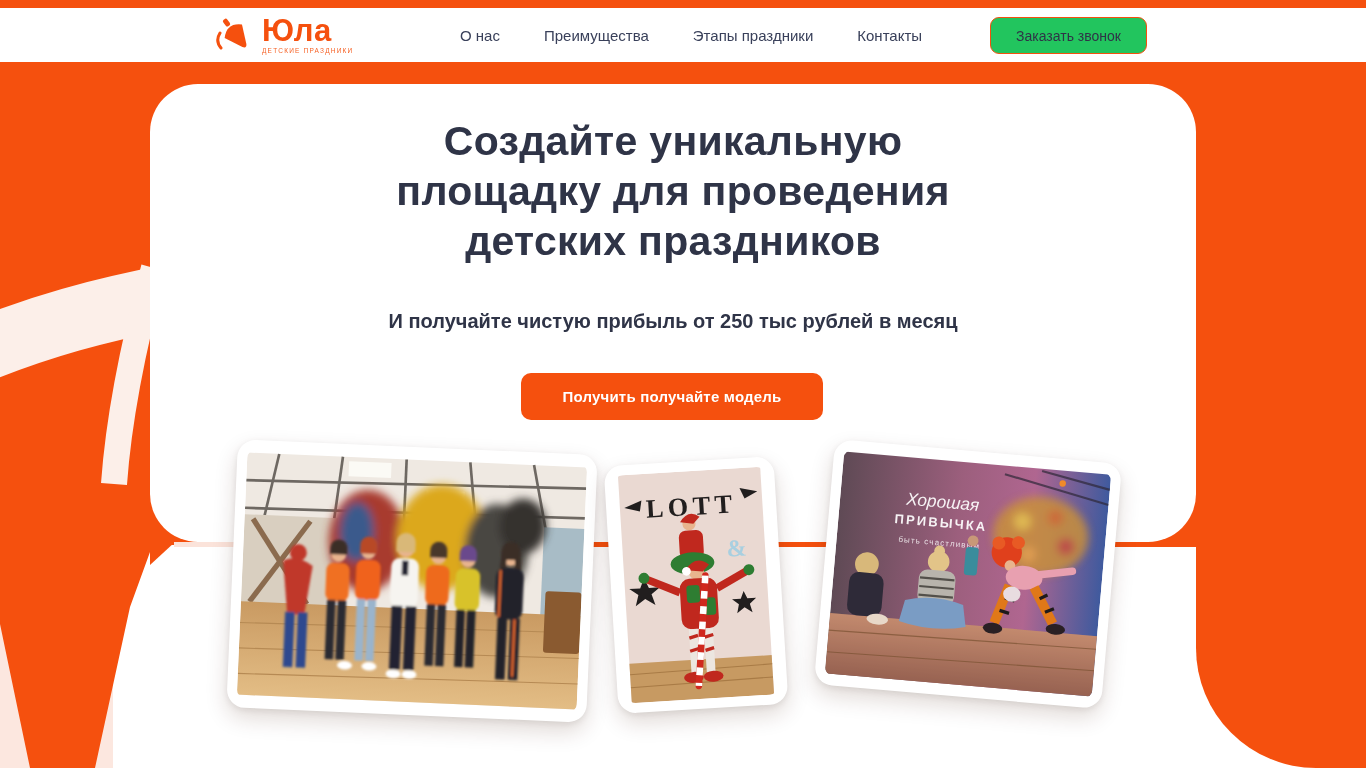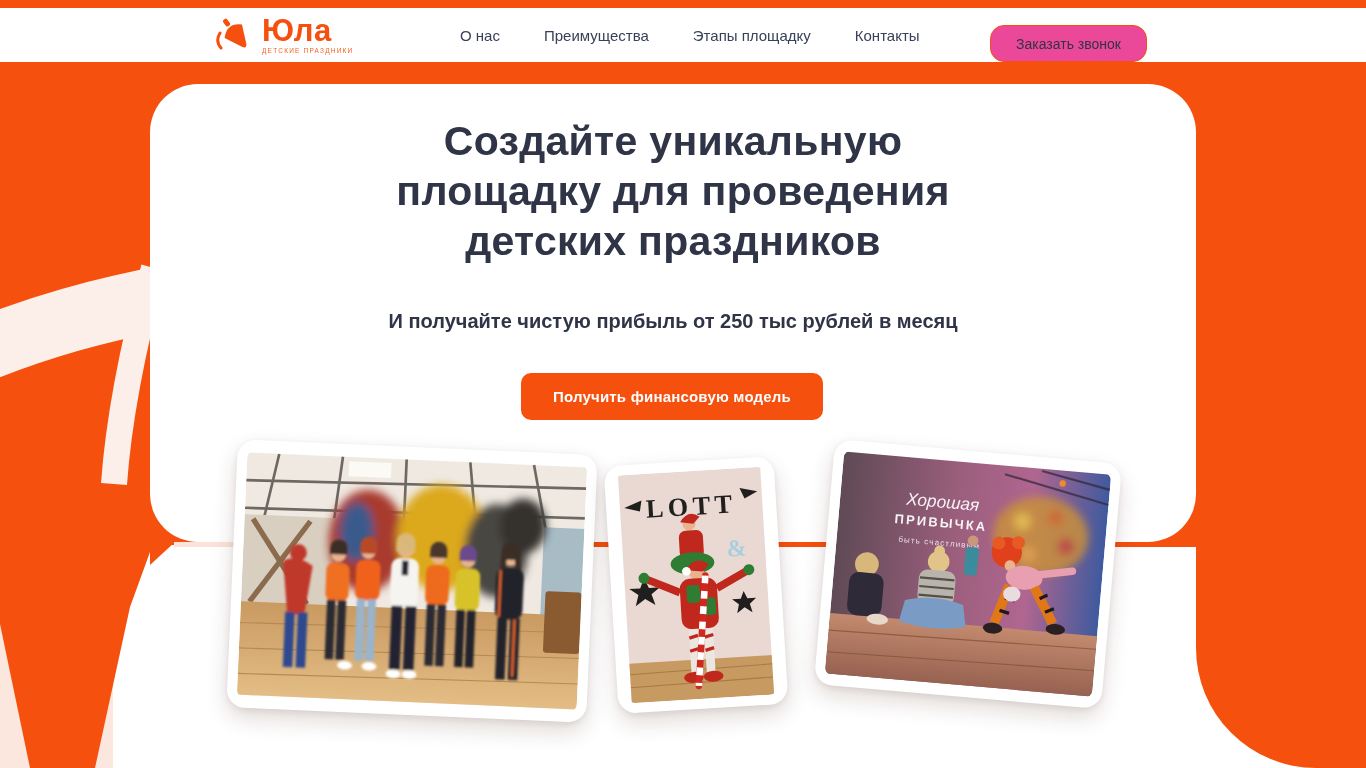--- a/index.html
+++ b/index.html
@@ -7,22 +7,22 @@
         font-family:"Liberation Sans","DejaVu Sans",sans-serif;background:#ffffff;}
   
   .top-strip{position:absolute;left:0;top:0;width:1366px;height:8px;background:#f5500e;z-index:6;}
   .header{position:absolute;left:0;top:8px;width:1366px;height:40px;background:#ffffff;z-index:6;}
   .logo{position:absolute;left:214px;top:5px;display:flex;align-items:center;gap:6px;text-decoration:none;cursor:pointer;}
   .logo-text-wrap{position:relative;}
   .logo-text{font-size:31px;font-weight:700;color:#f5500e;line-height:1;letter-spacing:.5px;}
   .logo-tagline{display:block;font-size:6.5px;color:#f5500e;letter-spacing:1.2px;margin-top:1px;text-transform:uppercase;opacity:.9;}
   .nav{position:absolute;left:448px;top:0;height:54px;display:flex;align-items:center;gap:44px;margin-left:12px;}
   .nav a{font-size:15px;color:#39405a;text-decoration:none;cursor:pointer;white-space:nowrap;}
-  .header-cta{position:absolute;right:219px;top:17px;width:157px;height:37px;box-sizing:border-box;
-              border:1.6px solid #f5500e;border-radius:14px;background:#ec4899;color:#2f3447;
+  .header-cta{position:absolute;right:219px;top:9px;width:157px;height:37px;box-sizing:border-box;
+              border:1.6px solid #f5500e;border-radius:9px;background:#22c55e;color:#2f3447;
               font-size:14px;font-family:inherit;cursor:pointer;}
   
   .hero-bg{position:absolute;left:0;top:62px;width:1366px;height:483px;background:#f5500e;z-index:1;}
   .deco-left{position:absolute;left:0;top:62px;z-index:2;}
   .deco-right{position:absolute;left:1196px;top:62px;width:170px;height:706px;background:#f5500e;
               border-bottom-left-radius:120px;z-index:2;}
   .card{position:absolute;left:150px;top:84px;width:1046px;height:458px;background:#ffffff;
         border-radius:48px;z-index:3;}
   .hero-title{position:absolute;left:333px;top:116px;width:680px;margin:0;text-align:center;z-index:4;
               color:#2f3447;font-size:41px;line-height:50px;font-weight:700;letter-spacing:.3px;}
@@ -60,21 +60,21 @@
         <path d="M6,20 q-5,8 1,15" stroke="#f5500e" stroke-width="3" fill="none" stroke-linecap="round"></path>
       </svg>
       <span class="logo-text-wrap">
         <span class="logo-text">Юла</span>
         <span class="logo-tagline">детские праздники</span>
       </span>
     </a>
     <nav class="nav">
       <a>О нас</a>
       <a>Преимущества</a>
-      <a>Этапы площадку</a>
+      <a>Этапы праздники</a>
       <a>Контакты</a>
     </nav>
     <button class="header-cta">Заказать звонок</button>
   </div>
 
   <div class="hero-bg"></div>
 
   <svg class="deco-left" width="180" height="706" viewBox="0 0 180 706">
     <rect x="0" y="0" width="150" height="480" fill="#f5500e"></rect>
     <polygon points="150,457 175,480 150,503" fill="#f5500e"></polygon>
@@ -86,21 +86,21 @@
 
   <div class="deco-right"></div>
 
   <div class="card"></div>
   <h1 class="hero-title">
     <span>Создайте уникальную</span>
     <span>площадку для проведения</span>
     <span>детских праздников</span>
   </h1>
   <div class="hero-subtitle">И получайте чистую прибыль от 250 тыс рублей в месяц</div>
-  <button class="hero-cta">Получить финансовую модель</button>
+  <button class="hero-cta">Получить получайте модель</button>
 
   <div class="thread pale" style="left:174px;width:420px;"></div>
   <div class="thread orange" style="left:588px;width:44px;"></div>
   <div class="thread orange" style="left:762px;width:70px;"></div>
   <div class="thread orange" style="left:1078px;width:122px;"></div>
 
   <div class="photo photo1">
     <svg width="340" height="248" viewBox="0 0 320 228">
       <defs>
         <filter id="b4" x="-40%" y="-40%" width="180%" height="180%">

